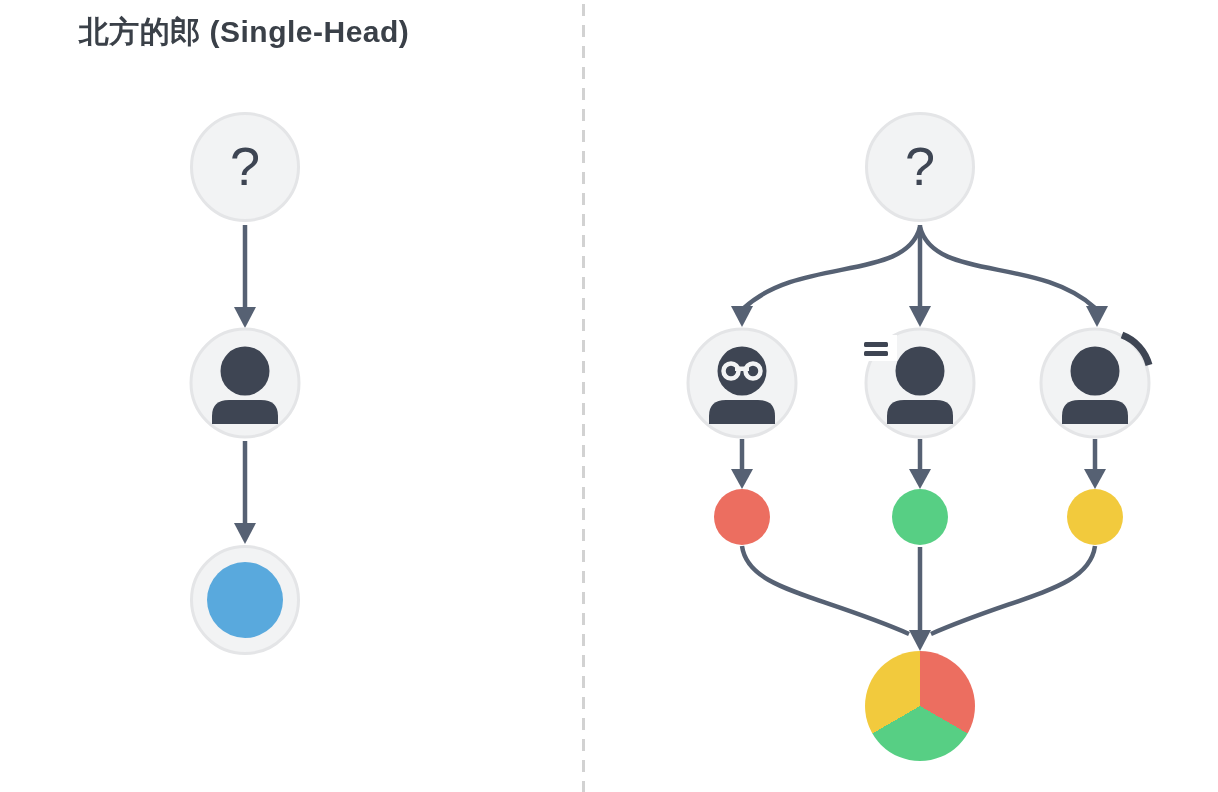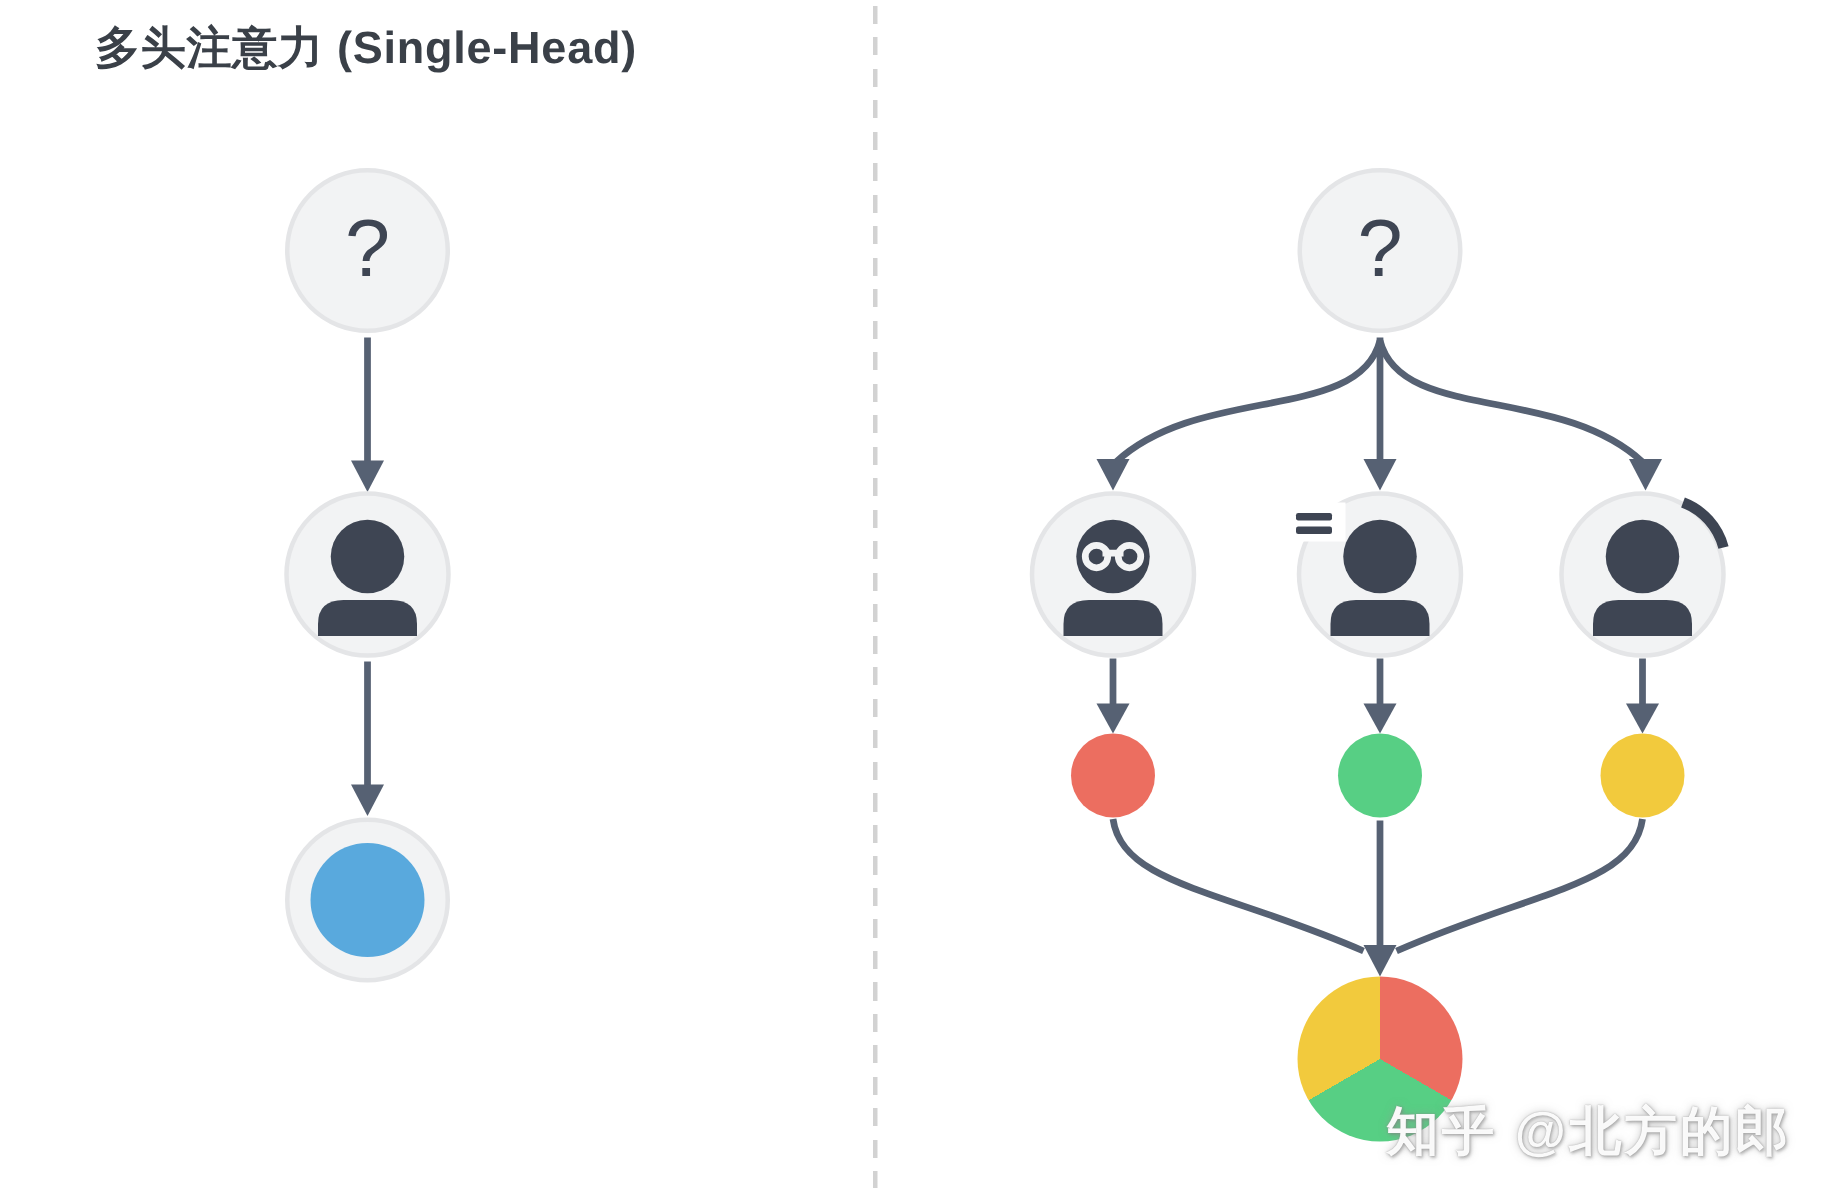--- a/index.html
+++ b/index.html
@@ -41,21 +41,21 @@
     letter-spacing:2px;white-space:nowrap;
   }
 </style>
 </head>
 <body>
 
 <div class="canvas" style="--bg: #FFFFFF; --nodefill: #F2F3F4; --nodeborder: #E4E5E7; --icon: #3E4553; --arrow: #566173; --title: #3A4048; --divider: #D2D2D2;">
 
   <div class="divider"></div>
 
-  <div class="title title-left">多头注意力 (Single-Head)</div>
+  <div class="title title-left">北方的郎 (Single-Head)</div>
 
   <svg class="arrows" width="1218" height="792" viewBox="0 0 1218 792">
 
     <path d="M245 225 L245 309"></path>
     <polygon points="234,307 256,307 245,328"></polygon>
     <path d="M245 441 L245 525"></path>
     <polygon points="234,523 256,523 245,544"></polygon>
 
     <path d="M920 225 L920 308"></path>
     <polygon points="909,306 931,306 920,327"></polygon>
@@ -129,15 +129,14 @@
     </g>
     <path d="M 85 10 A 44 44 0 0 1 112 40" fill="none" stroke="#3E4553" stroke-width="7"></path>
   </svg>
 
   <div class="smalldot" style="left: 714px; top: 489px; background: rgb(236, 110, 96);"></div>
   <div class="smalldot" style="left: 892px; top: 489px; background: rgb(87, 207, 132);"></div>
   <div class="smalldot" style="left: 1067px; top: 489px; background: rgb(242, 202, 61);"></div>
 
   <div class="circle pie" style="left: 865px; top: 651px; background: conic-gradient(rgb(236, 110, 96) 0deg, rgb(236, 110, 96) 120deg, rgb(87, 207, 132) 120deg, rgb(87, 207, 132) 240deg, rgb(242, 202, 61) 240deg, rgb(242, 202, 61) 360deg);"></div>
 
-  <div class="watermark">知乎 @北方的郎</div>
 
 </div>
 
 </body></html>

